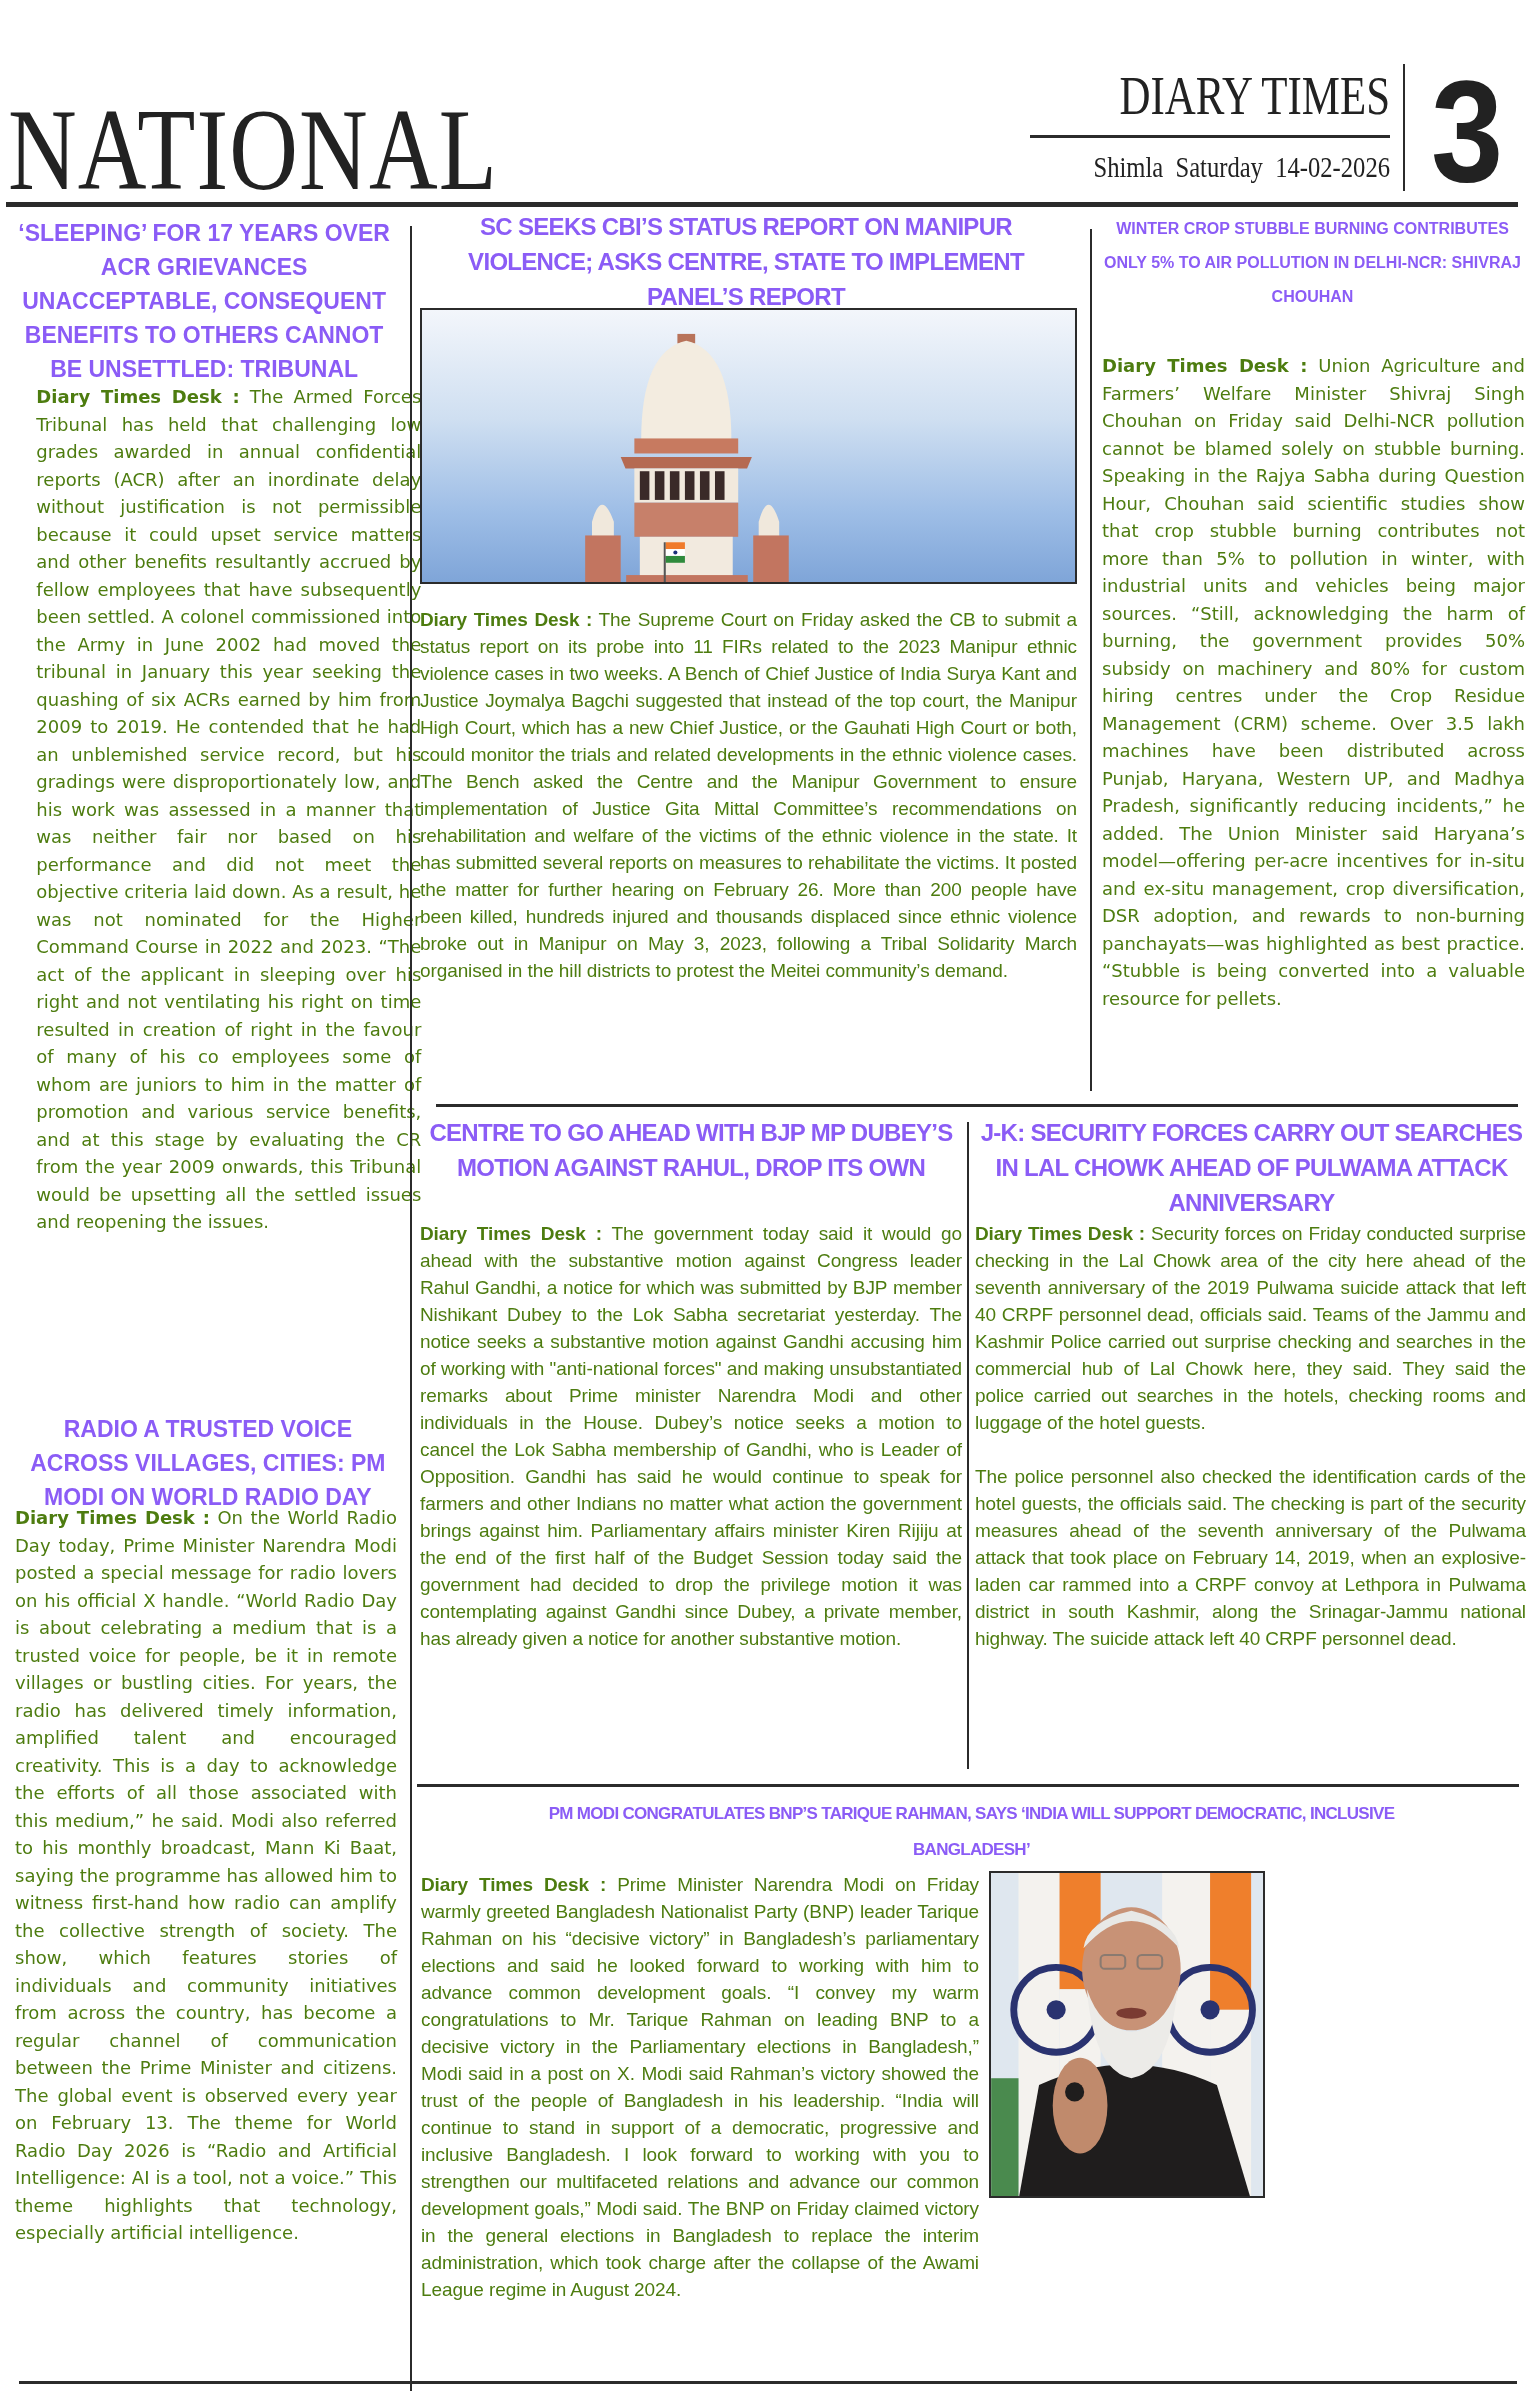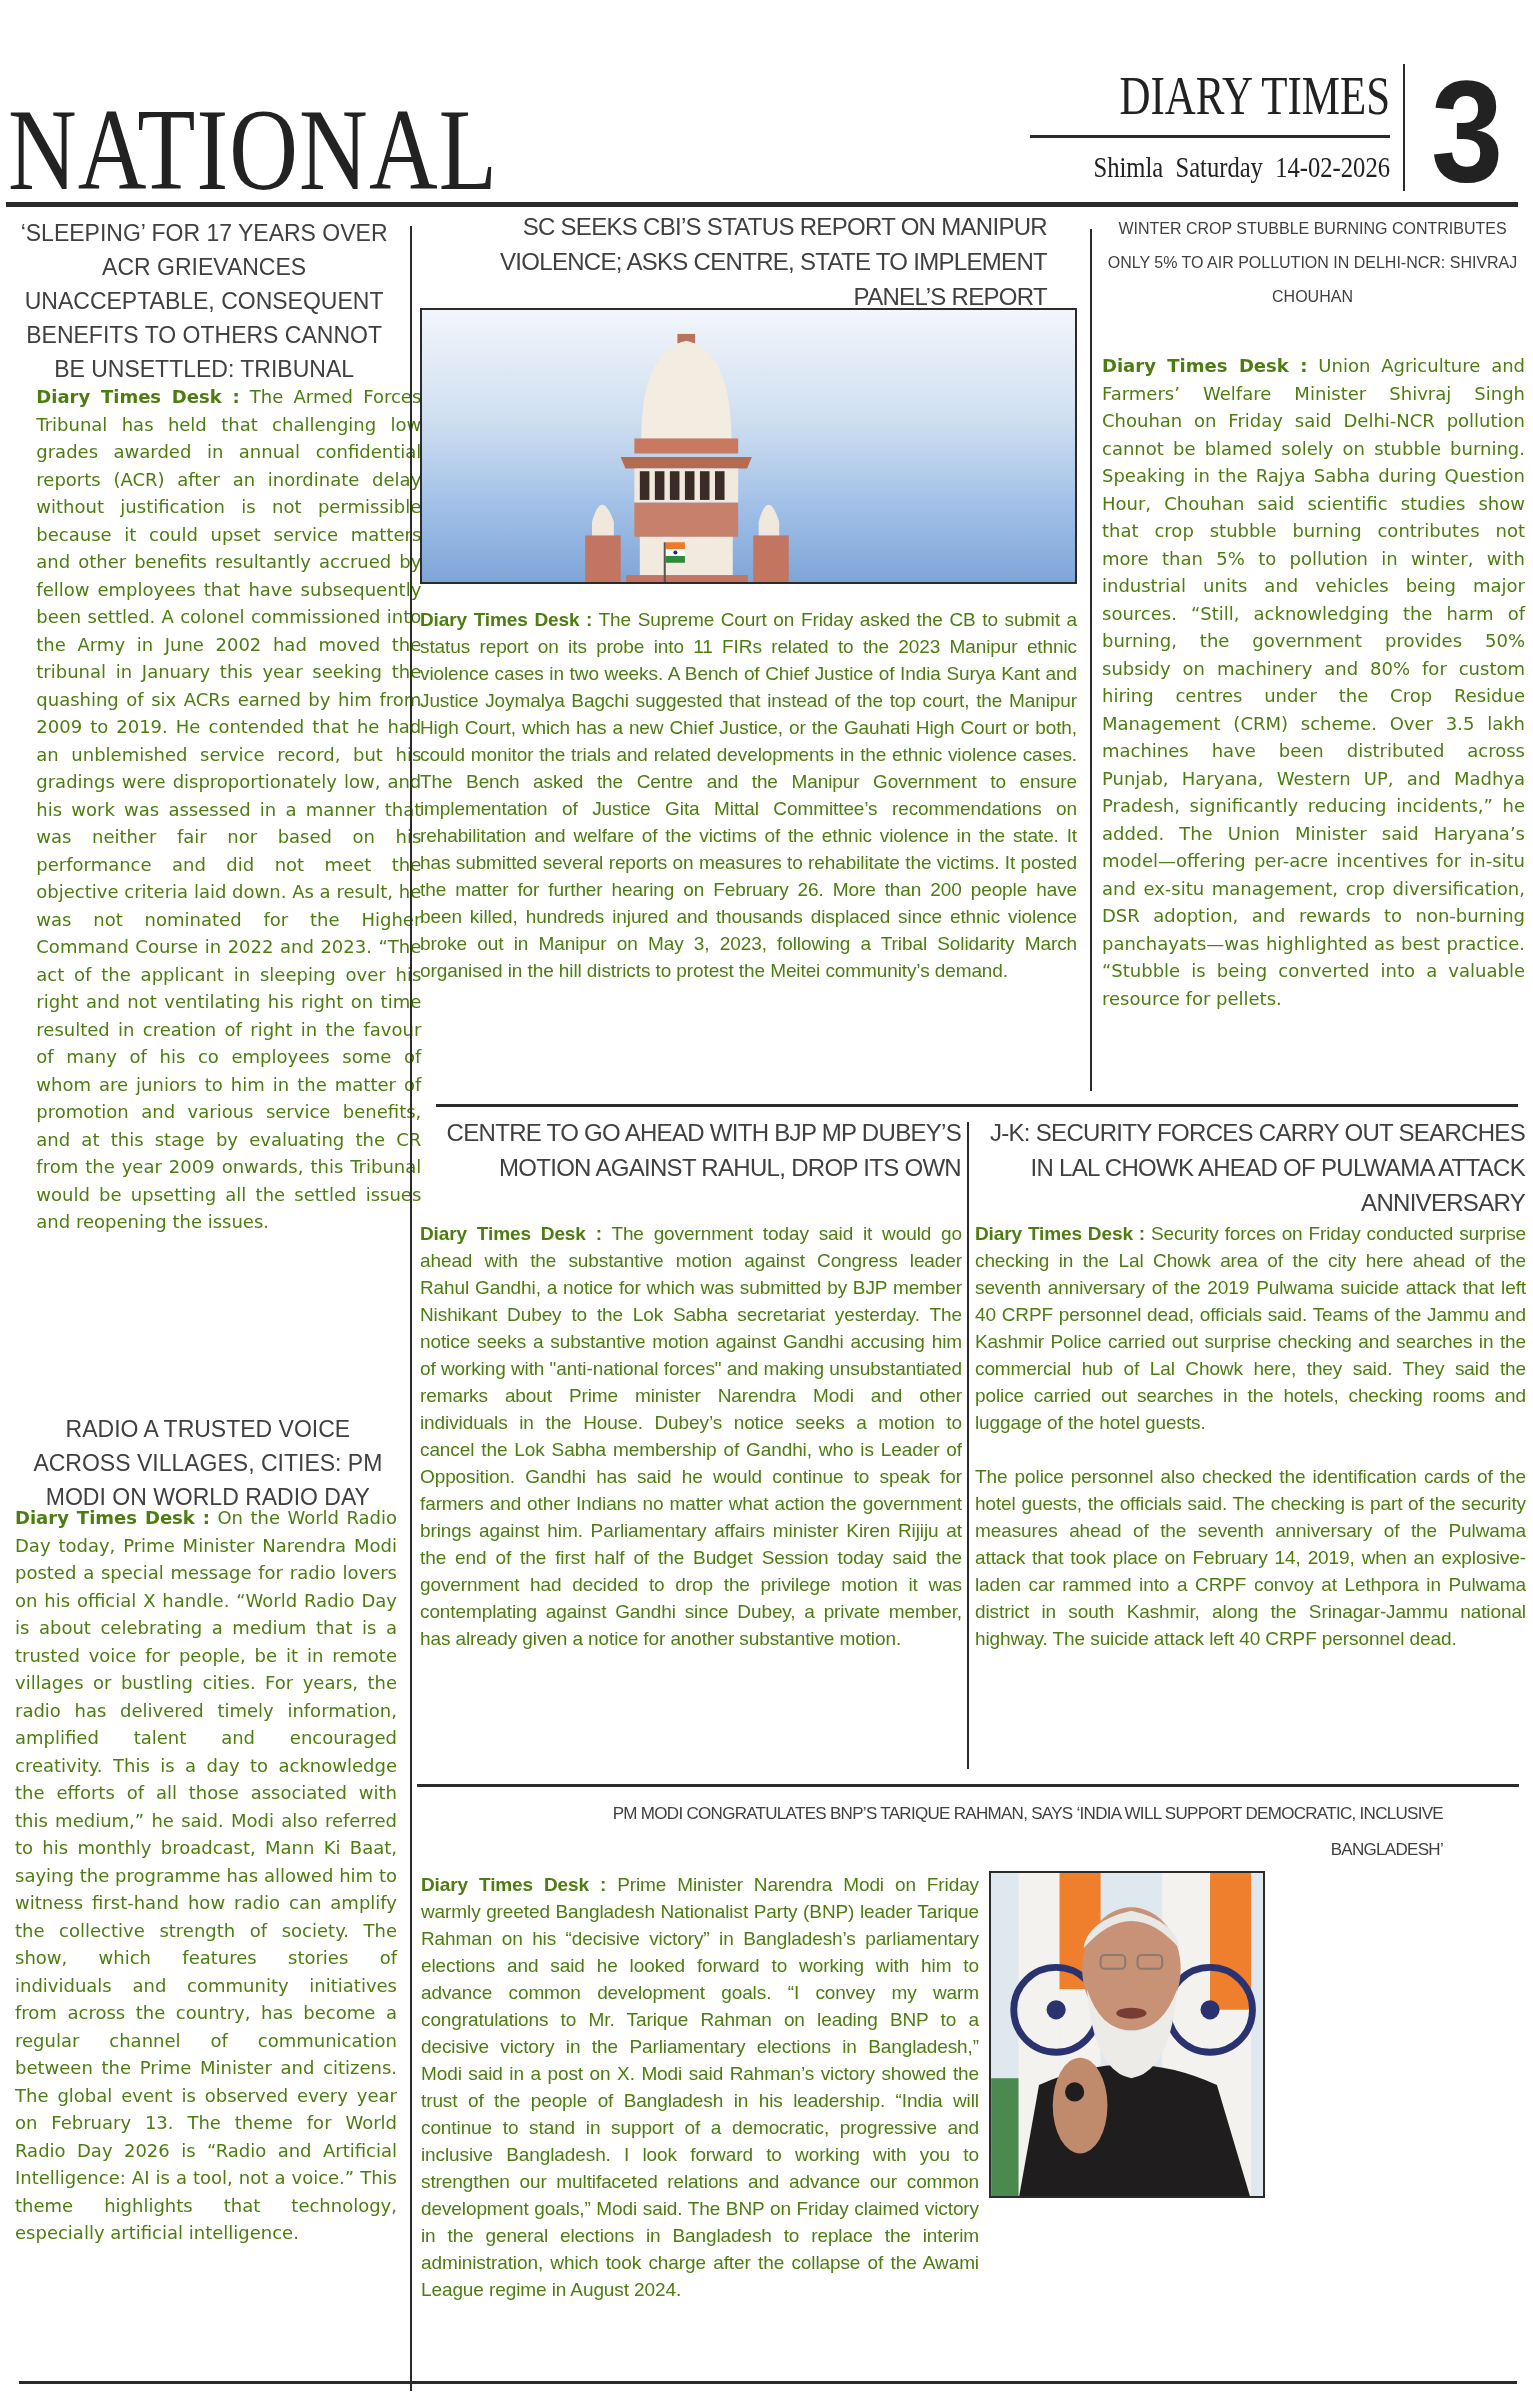--- a/index.html
+++ b/index.html
@@ -7,23 +7,23 @@
   .abs { position: absolute; }
   .rule { position: absolute; background: #2b2b2b; }
   .vrule { position: absolute; background: #2b2b2b; width: 2.7px; }
 
   
   .section-title { left: 8.2px; top: 92px; font-family: "Liberation Serif", serif; font-size: 116px; line-height: 1; letter-spacing: 1.4px; color: #222; transform: scaleX(0.82); transform-origin: left top; font-weight: normal; }
   .paper-name { left: 1040px; top: 68px; width: 350px; text-align: right; font-family: "Liberation Serif", serif; font-size: 55px; line-height: 1; color: #222; transform: scaleX(0.78); transform-origin: right top; }
   .dateline { left: 889px; top: 152px; width: 501px; text-align: right; font-family: "Liberation Serif", serif; font-size: 30px; line-height: 1; color: #222; transform: scaleX(0.82); transform-origin: right top; }
   .page-num { left: 1409px; top: 60px; width: 116px; text-align: center; font-family: "Liberation Sans", sans-serif; font-weight: bold; font-size: 144px; line-height: 1; color: #222; transform: scaleX(0.9); transform-origin: center top; }
 
-  .headline { position: absolute; text-align: center; font-family: "Liberation Sans", sans-serif; font-weight: normal; color: #404040; text-transform: uppercase; }
+  .headline { position: absolute; text-align: center; font-family: "Liberation Sans", sans-serif; font-weight: bold; color: #8b5cf6; text-transform: uppercase; }
   .hl-wide { font-size: 23px; line-height: 34px; }
-  .hl-cond { font-size: 23px; line-height: 34px; letter-spacing: -0.7px; text-align: right; }
+  .hl-cond { font-size: 23px; line-height: 34px; letter-spacing: -0.7px; }
 
   .body { position: absolute; text-align: justify; font-family: "DejaVu Sans", sans-serif; color: #4d7c0f; font-size: 18px; line-height: 27.5px; }
   .body-cond { font-family: "Liberation Sans Narrow", "Liberation Sans", sans-serif; font-size: 19px; line-height: 27px; letter-spacing: -0.1px; }
   .desk { font-weight: bold; }
   .para-gap { display: block; height: 27px; }
 
   .photo { position: absolute; border: 2.7px solid #2b2b2b; overflow: hidden; box-sizing: border-box; }
 </style>
 </head>
 <body>

